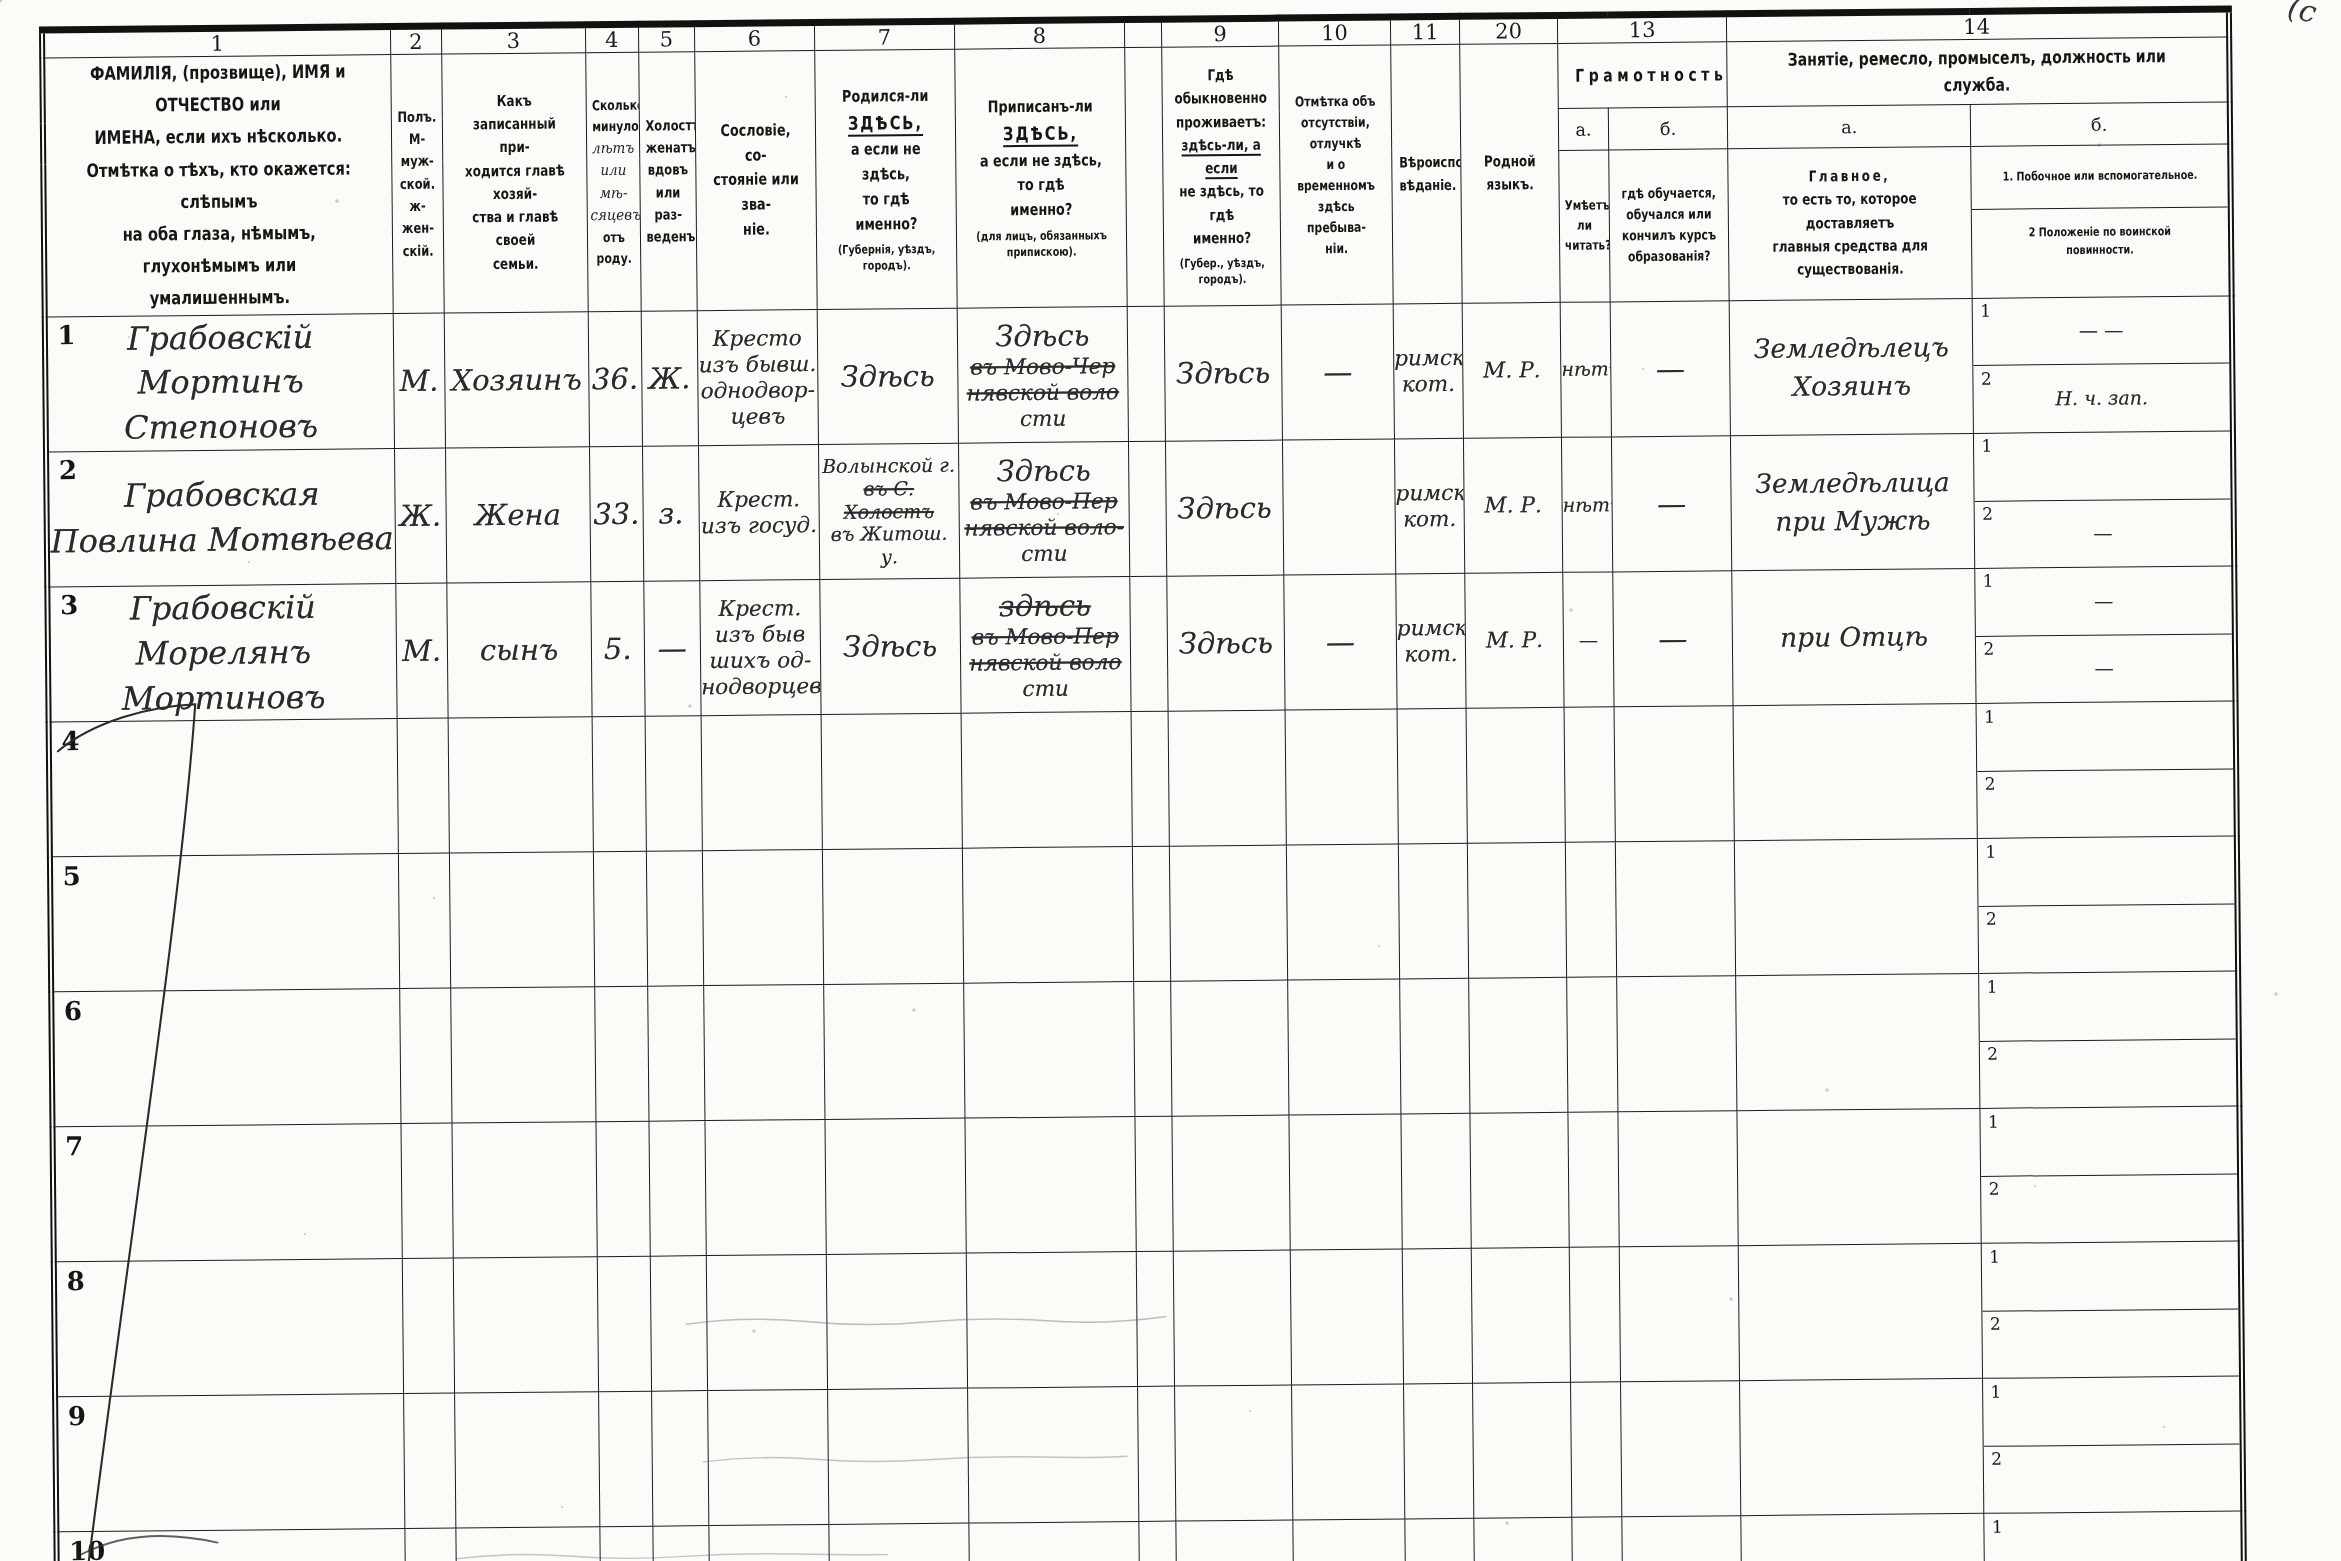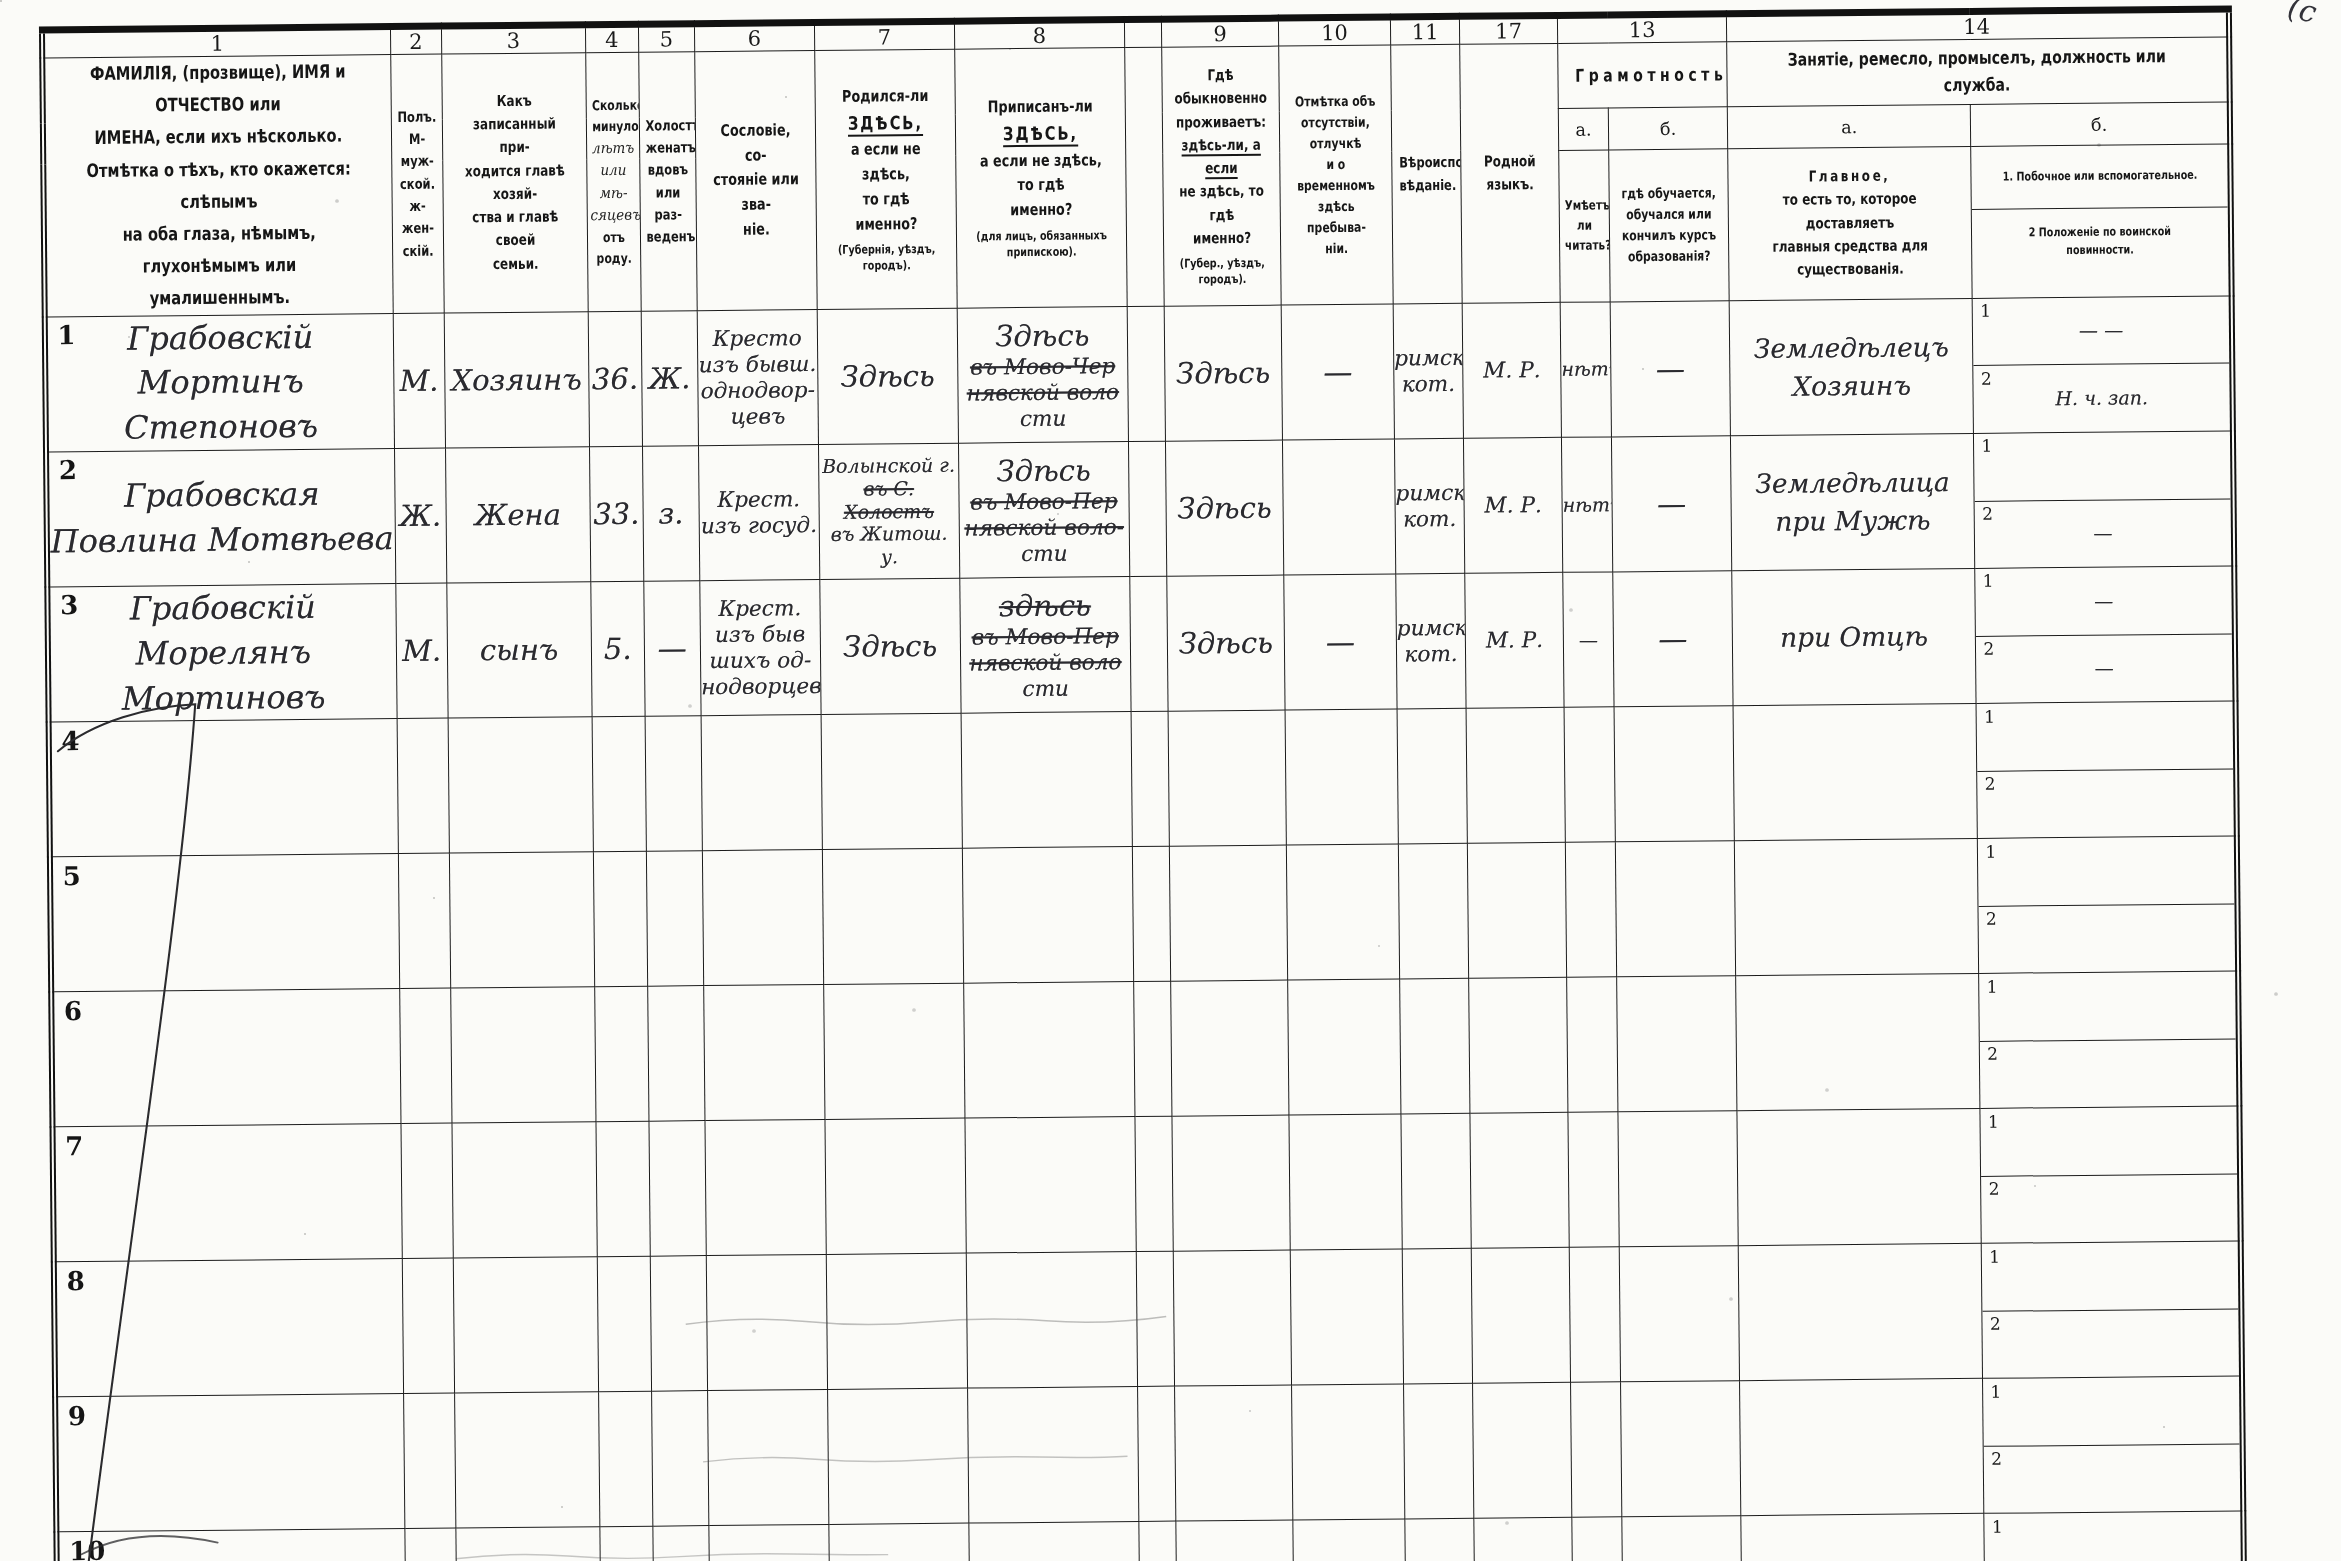--- a/index.html
+++ b/index.html
@@ -111,21 +111,21 @@
           <td class="num">3</td>
           <td class="num">4</td>
           <td class="num">5</td>
           <td class="num">6</td>
           <td class="num">7</td>
           <td class="num">8</td>
           <td class="num"></td>
           <td class="num">9</td>
           <td class="num">10</td>
           <td class="num">11</td>
-          <td class="num">17</td>
+          <td class="num">20</td>
           <td class="num" colspan="2">13</td>
           <td class="num" colspan="2">14</td>
         </tr>
         <tr class="hr2">
           <td rowspan="3" class="c1h">
             <div class="ph f23">ФАМИЛІЯ, (прозвище), ИМЯ и ОТЧЕСТВО или
 ИМЕНА, если ихъ нѣсколько.
 Отмѣтка о тѣхъ, кто окажется: слѣпымъ
 на оба глаза, нѣмымъ, глухонѣмымъ или
 умалишеннымъ.</div>

